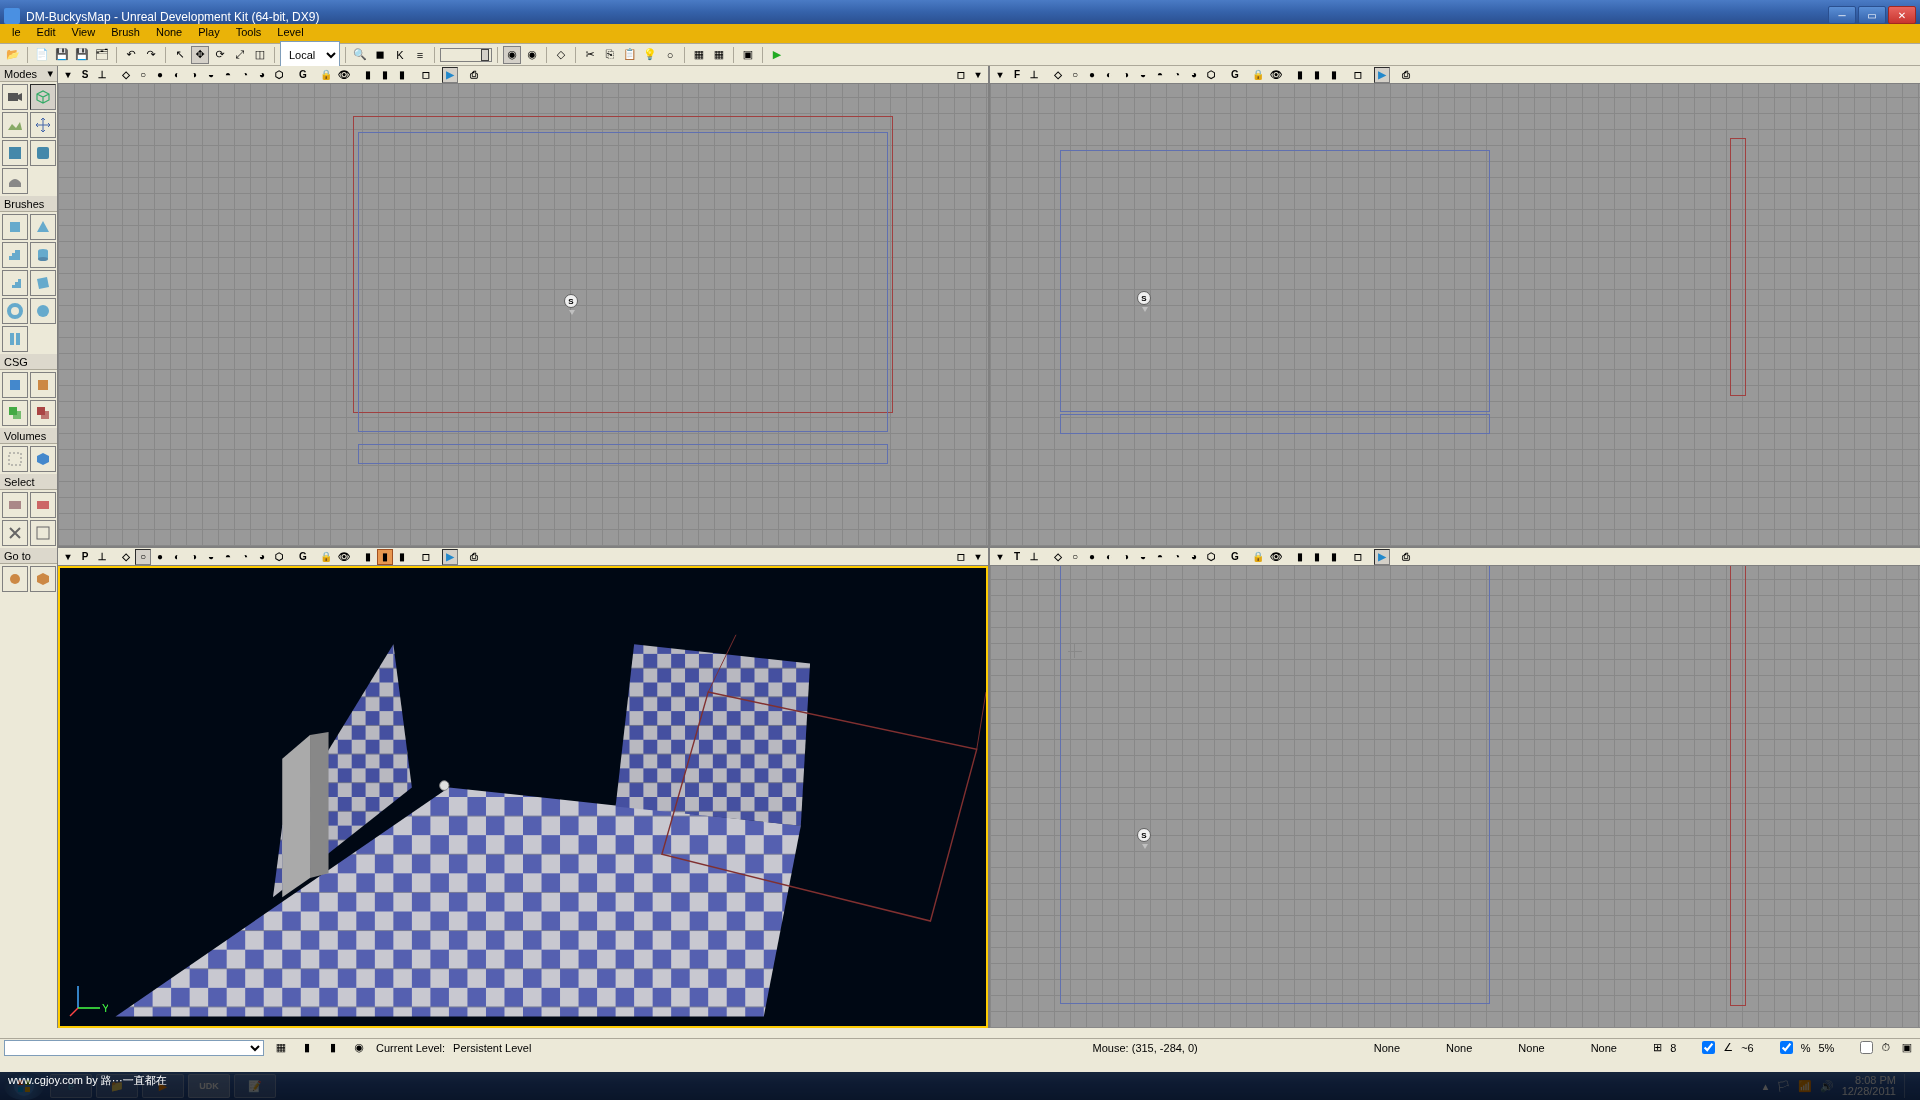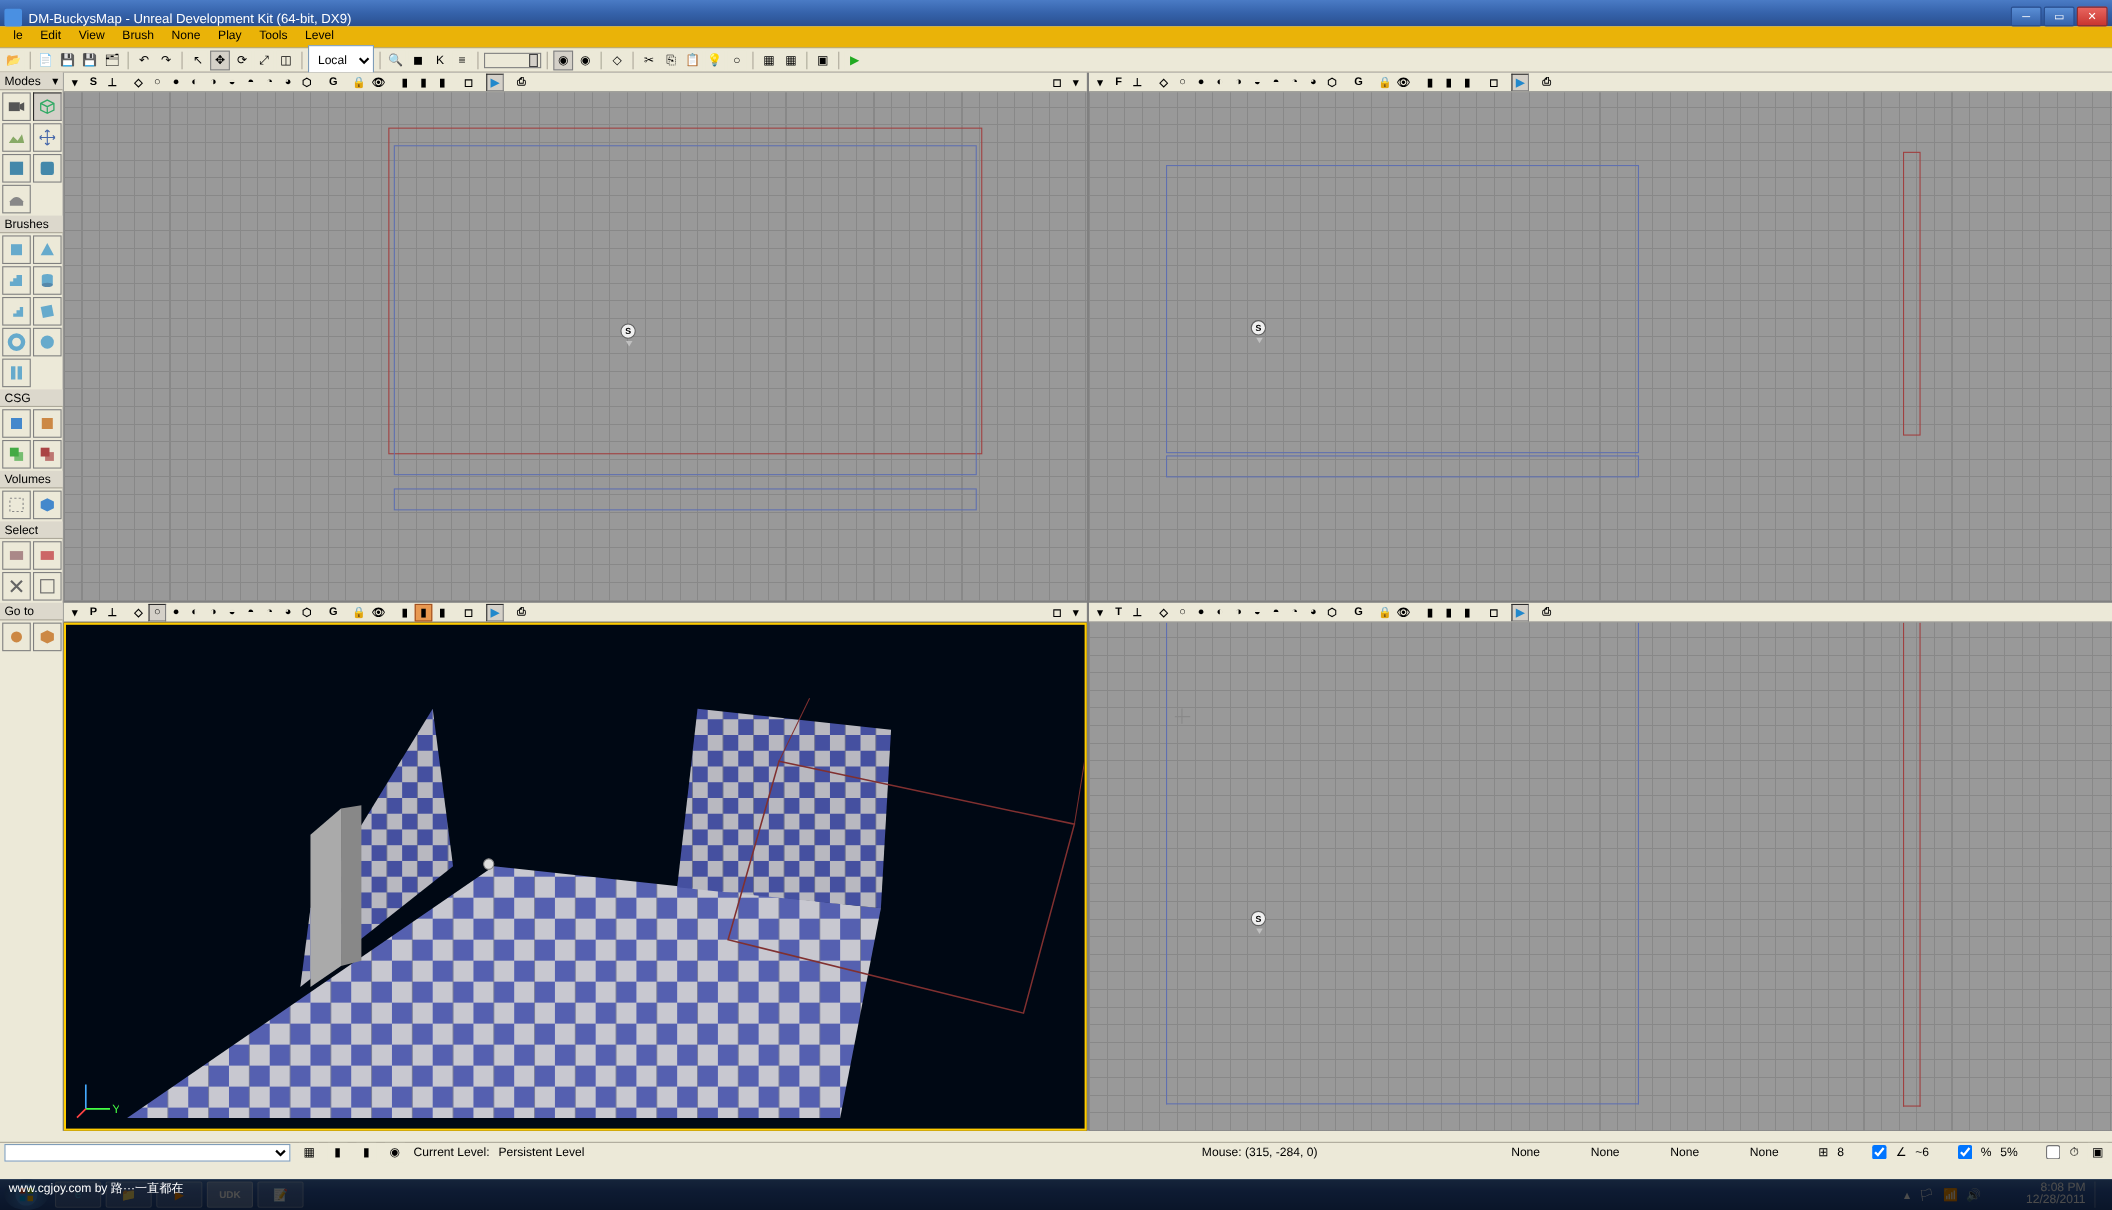--- a/index.html
+++ b/index.html
@@ -49,21 +49,21 @@
 .spawn-arrow { position: absolute; width: 0; height: 0; border-left: 3px solid transparent; border-right: 3px solid transparent; border-top: 5px solid #c0c0c0; }
 
 .bottom-bar { position: absolute; bottom: 44px; left: 0; right: 0; height: 18px; background: #ece9d8; border-top: 1px solid #aca899; display: flex; align-items: center; padding: 0 4px; gap: 8px; }
 .bottom-combo { height: 16px; width: 260px; border: 1px solid #7f9db9; background: #fff; }
 .status-text { font-size: 11px; }
 
 .taskbar { position: absolute; bottom: 0; left: 0; right: 0; height: 28px; background: linear-gradient(180deg, #4a7dc5 0%, #2f5aa8 40%, #22488a 100%); display: flex; align-items: center; }
 .start-orb { width: 40px; height: 28px; background: radial-gradient(circle, #4a90e2, #2a5090); border-radius: 50%; margin: 0 4px; display: flex; align-items: center; justify-content: center; cursor: pointer; }
 .task-item { width: 42px; height: 24px; background: rgba(255,255,255,0.15); border: 1px solid rgba(255,255,255,0.3); border-radius: 2px; margin: 0 2px; display: flex; align-items: center; justify-content: center; cursor: pointer; }
 .tray { margin-left: auto; display: flex; align-items: center; color: #fff; padding: 0 8px; gap: 8px; }
-.tray-time { text-align: right; font-size: 10px; line-height: 11px; margin-left: 32px; }
+.tray-time { text-align: right; font-size: 10px; line-height: 11px; }
 
 .watermark-bar { position: absolute; bottom: 0; left: 0; right: 0; height: 28px; background: rgba(0,0,0,0.7); color: #fff; font-size: 11px; padding: 1px 8px; z-index: 100; }
 
 .axis-widget { position: absolute; bottom: 8px; left: 8px; width: 40px; height: 40px; }
 </style>
 </head>
 <body>
 
 <div class="titlebar">
   <div class="titlebar-icon"></div>

